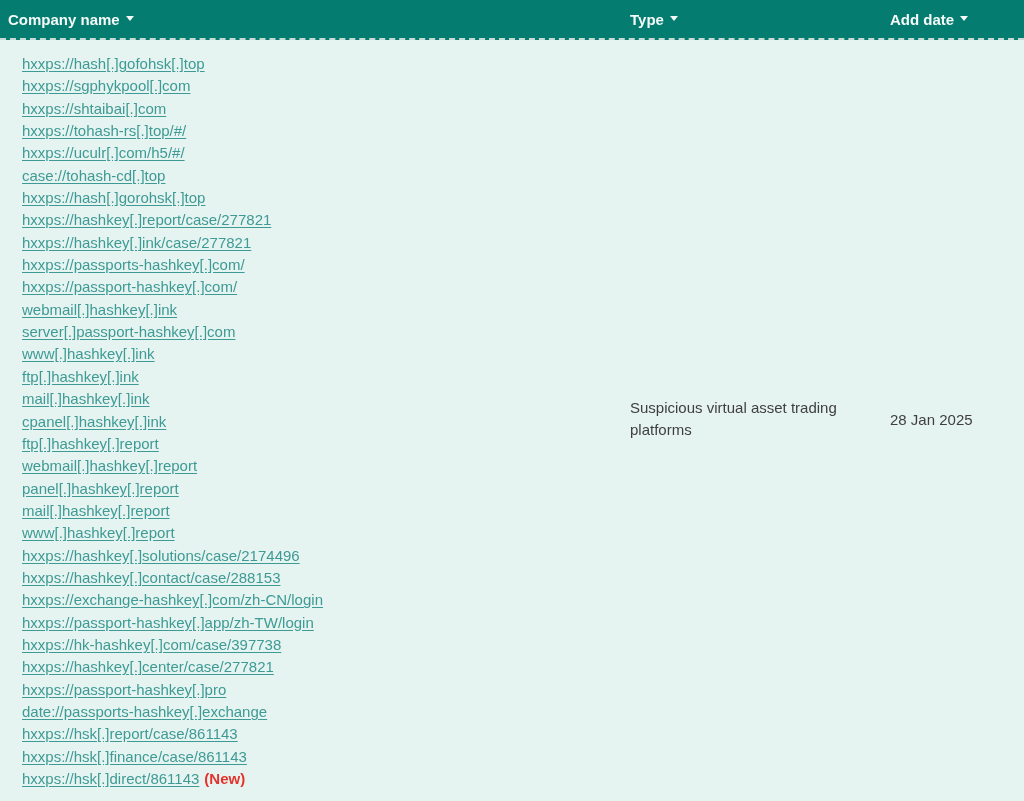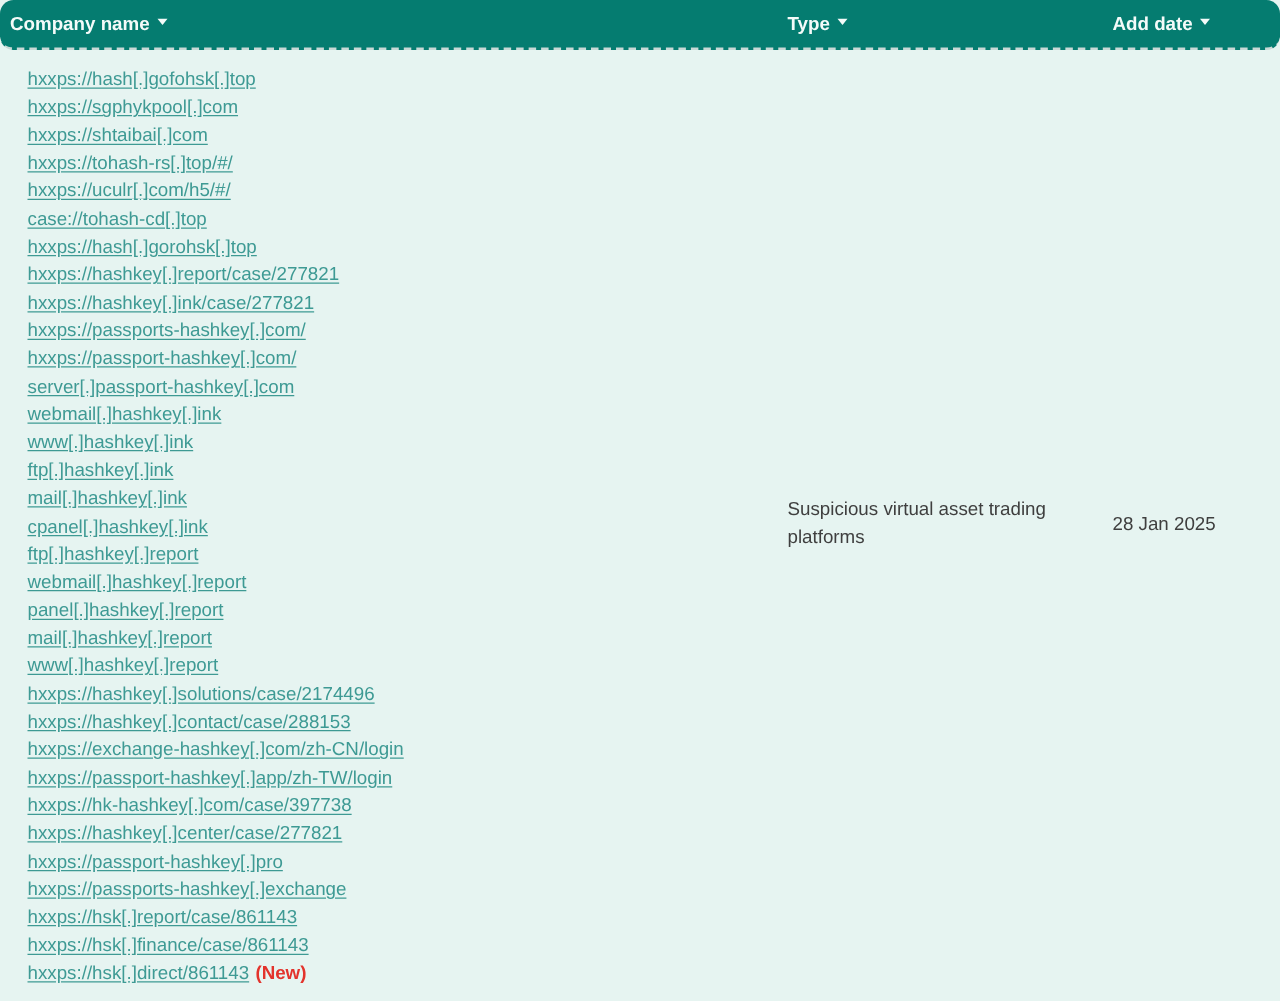--- a/index.html
+++ b/index.html
@@ -21,21 +21,20 @@
   .table { width: 1024px; }
   .grid-cols {
     display: grid;
     grid-template-columns: 630px 260px 1fr;
   }
   .table-header {
     background: var(--header_bg);
     height: 40px;
     align-items: center;
     border-bottom: 2px dashed var(--header_divider);
-    border-radius: 11px;
   }
   .header-cell {
     color: var(--header_text);
     font-size: 15px;
     font-weight: bold;
     cursor: pointer;
     white-space: nowrap;
   }
   .header-cell.first { padding-left: 8px; }
   .caret {
@@ -148,28 +147,28 @@
 
         <div class="link-line">
           <a class="url-link">hxxps://passports-hashkey[.]com/</a>
         </div>
 
         <div class="link-line">
           <a class="url-link">hxxps://passport-hashkey[.]com/</a>
         </div>
 
         <div class="link-line">
+          <a class="url-link">webmail[.]hashkey[.]ink</a>
+        </div>
+
+        <div class="link-line">
           <a class="url-link">server[.]passport-hashkey[.]com</a>
         </div>
 
         <div class="link-line">
-          <a class="url-link">webmail[.]hashkey[.]ink</a>
-        </div>
-
-        <div class="link-line">
           <a class="url-link">www[.]hashkey[.]ink</a>
         </div>
 
         <div class="link-line">
           <a class="url-link">ftp[.]hashkey[.]ink</a>
         </div>
 
         <div class="link-line">
           <a class="url-link">mail[.]hashkey[.]ink</a>
         </div>
@@ -220,21 +219,21 @@
 
         <div class="link-line">
           <a class="url-link">hxxps://hashkey[.]center/case/277821</a>
         </div>
 
         <div class="link-line">
           <a class="url-link">hxxps://passport-hashkey[.]pro</a>
         </div>
 
         <div class="link-line">
-          <a class="url-link">hxxps://passports-hashkey[.]exchange</a>
+          <a class="url-link">date://passports-hashkey[.]exchange</a>
         </div>
 
         <div class="link-line">
           <a class="url-link">hxxps://hsk[.]report/case/861143</a>
         </div>
 
         <div class="link-line">
           <a class="url-link">hxxps://hsk[.]finance/case/861143</a>
         </div>
 

